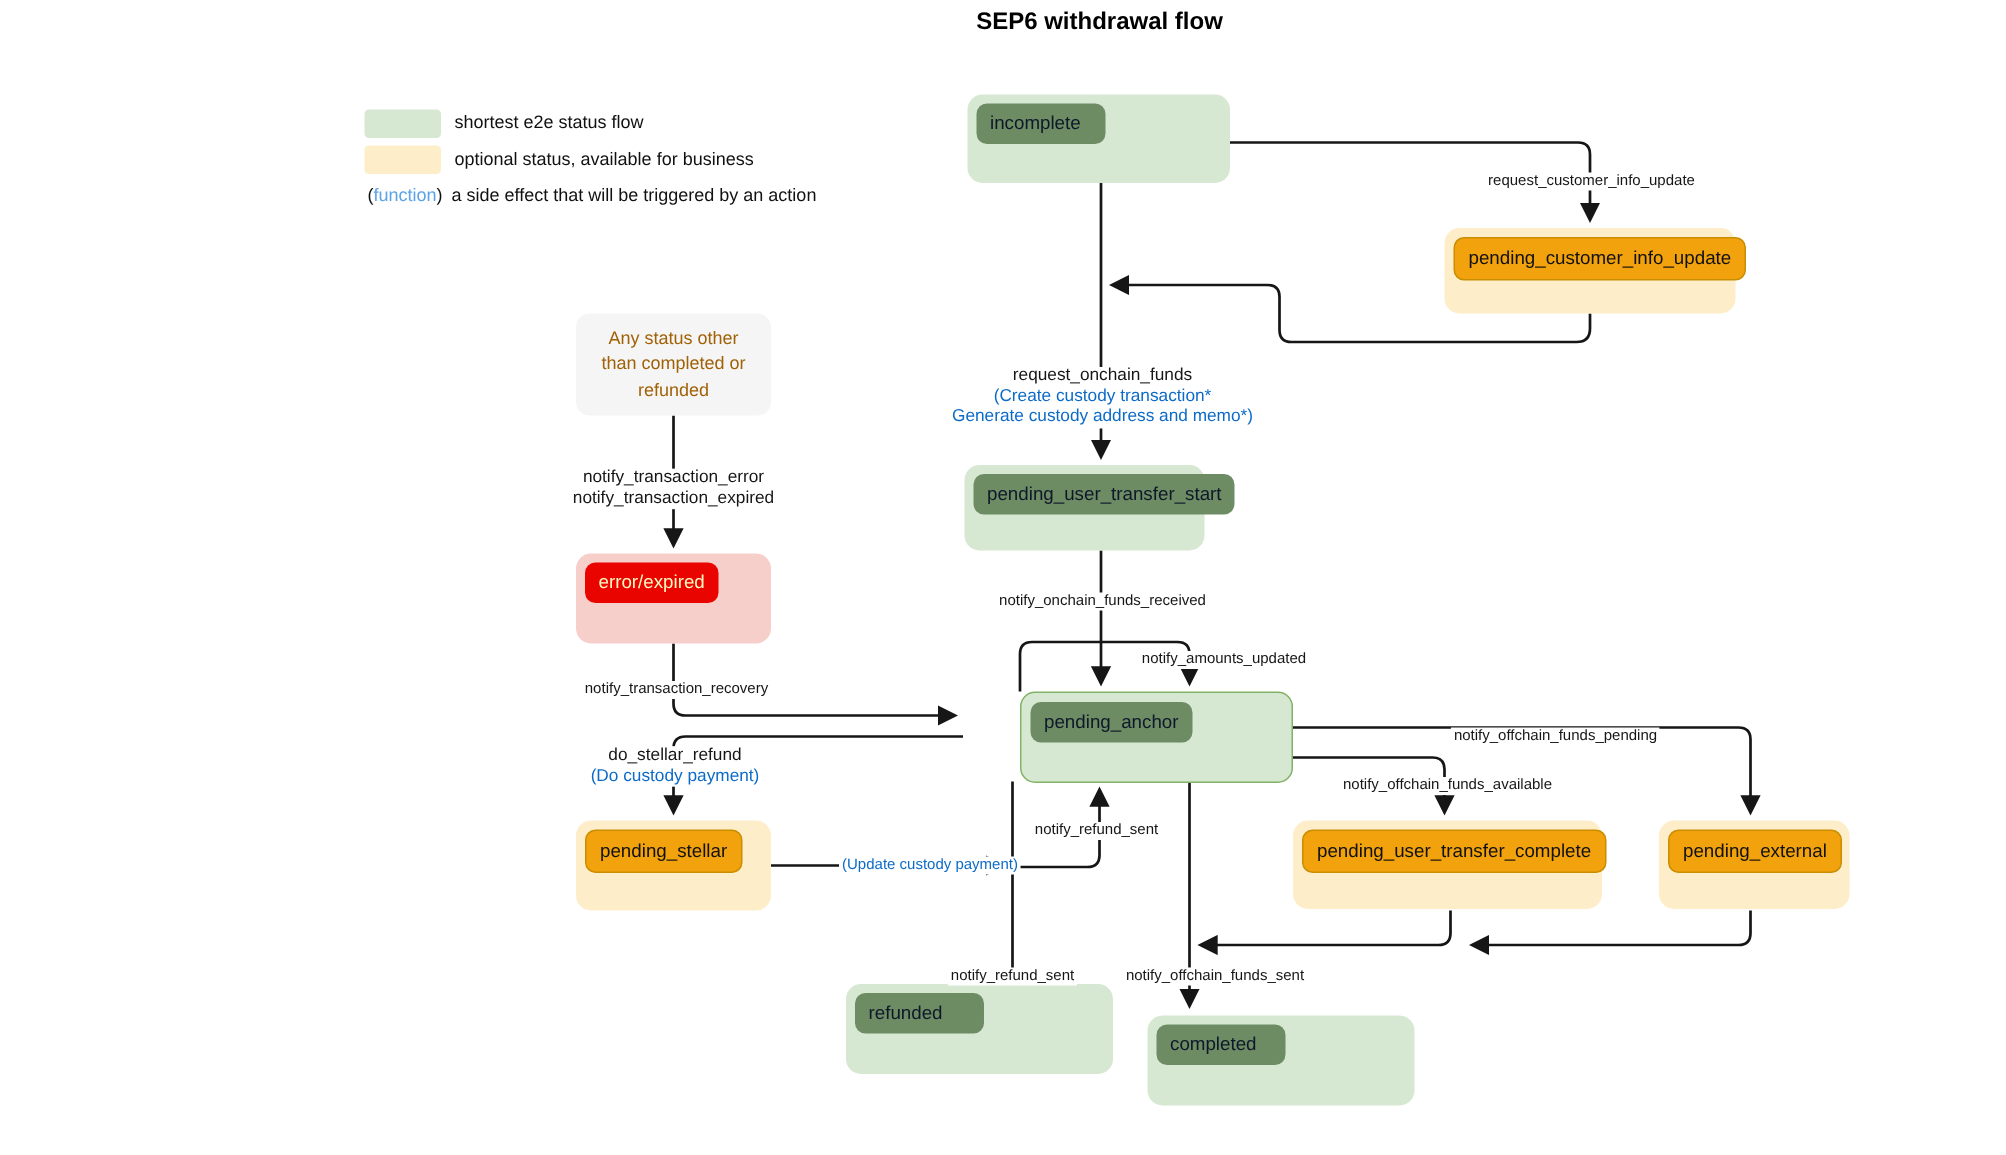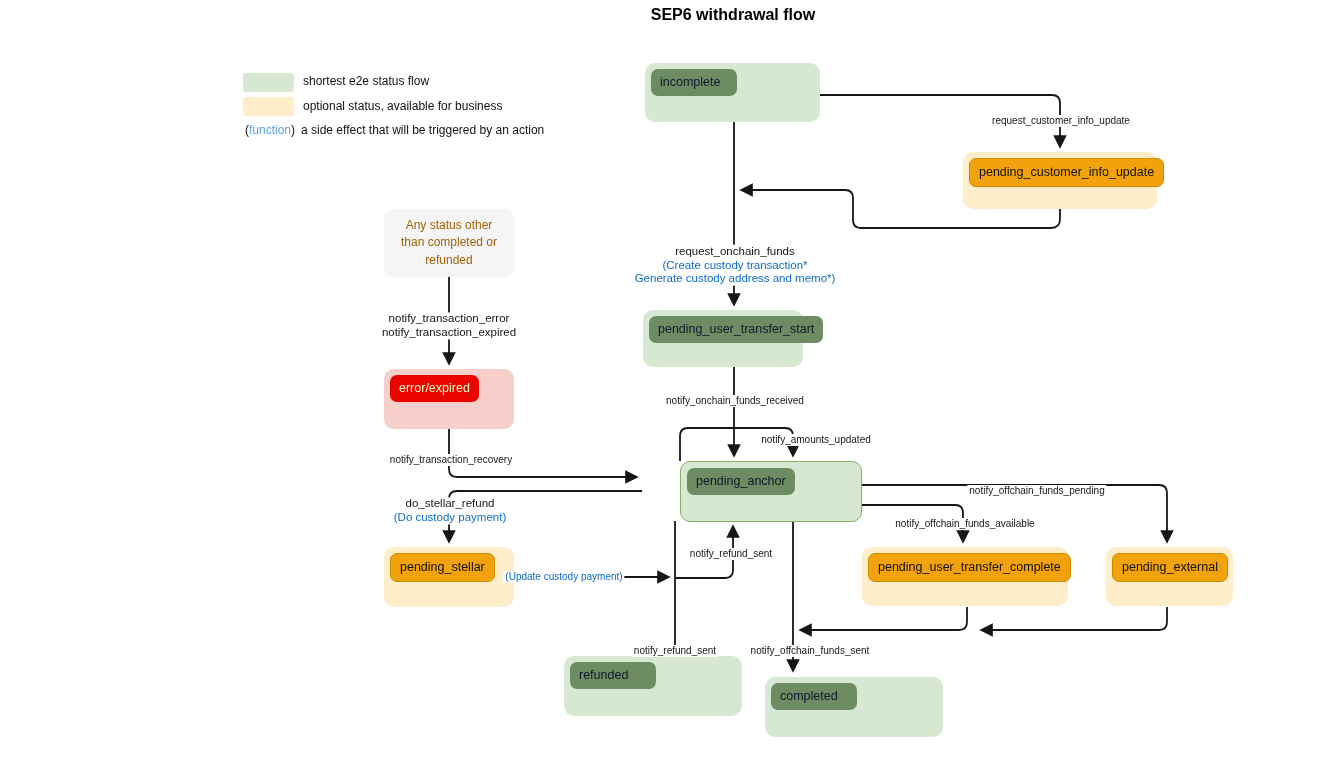--- a/index.html
+++ b/index.html
@@ -134,20 +134,20 @@
     <div>notify_transaction_expired</div>
   </div>
 
   <div class="elabel" style="left:451px;top:460px;">notify_transaction_recovery</div>
 
   <div class="eblock" style="left:450px;top:511px;">
     <div>do_stellar_refund</div>
     <div class="fn">(Do custody payment)</div>
   </div>
 
-  <div class="elabel fn" style="left:564px;top:577px;">(Update custody payment)</div>
+  <div class="elabel fn" style="left:620px;top:577px;">(Update custody payment)</div>
   <div class="elabel" style="left:731px;top:554px;">notify_refund_sent</div>
   <div class="elabel" style="left:675px;top:651px;">notify_refund_sent</div>
   <div class="elabel" style="left:810px;top:651px;">notify_offchain_funds_sent</div>
   <div class="elabel" style="left:1037px;top:491px;">notify_offchain_funds_pending</div>
   <div class="elabel" style="left:965px;top:524px;">notify_offchain_funds_available</div>
 
 </div>
 
 </body></html>

